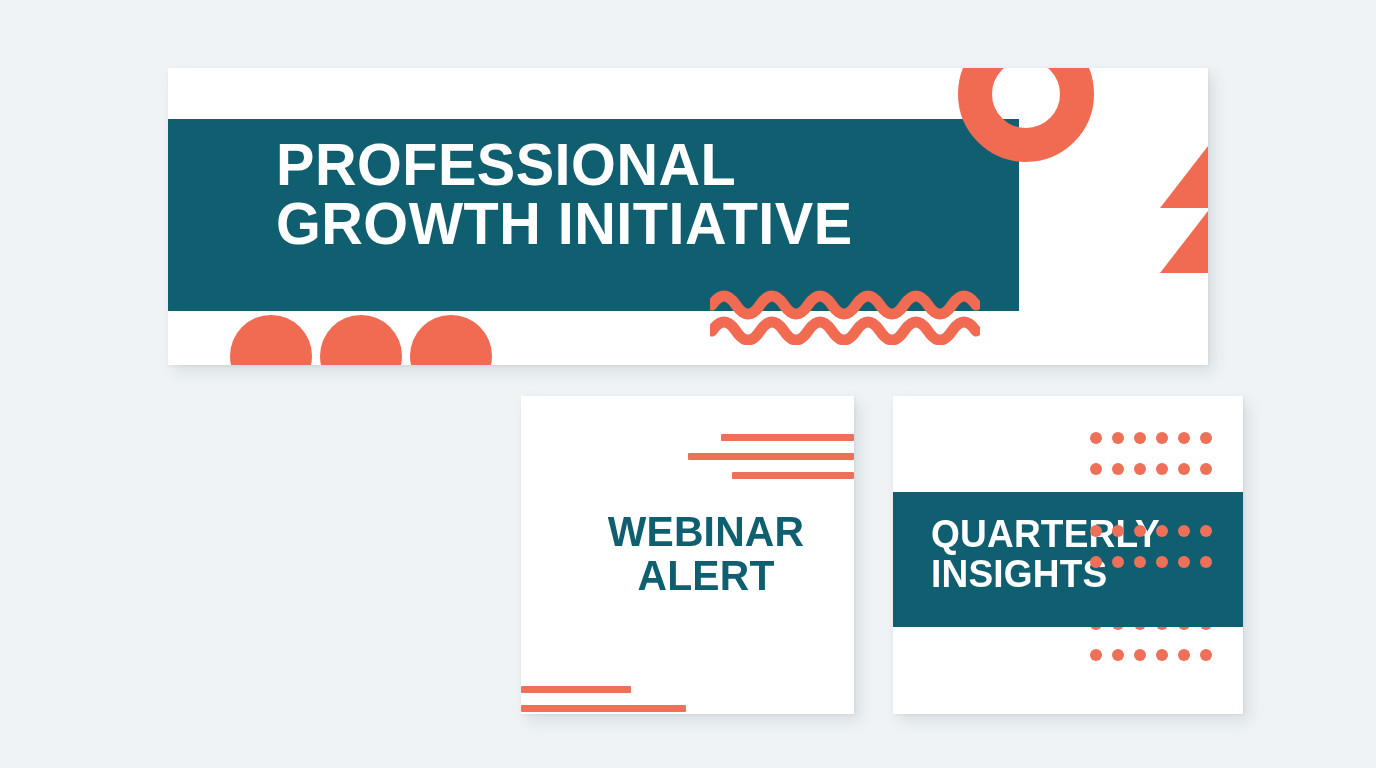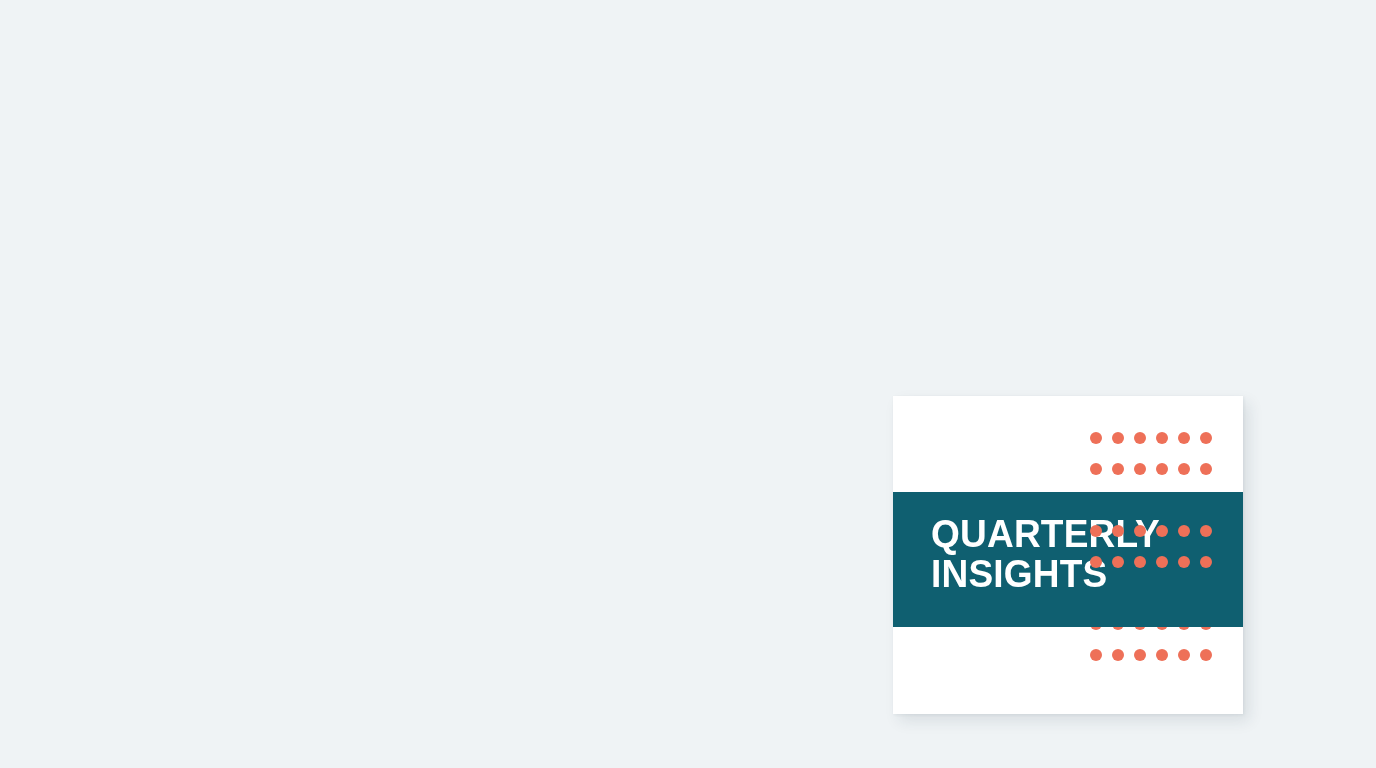--- a/index.html
+++ b/index.html
@@ -229,22 +229,60 @@
     height: 12px;
     border-radius: 50%;
     background: #ee7058;
   }
 </style>
 </head>
 <body style="background: rgb(239, 243, 245);">
 
 <div id="stage">
 
-
-
+  <div class="card" id="banner">
+
+    <div class="teal-band" id="banner-band" style="background: rgb(15, 95, 112);"></div>
+
+    <div id="banner-title" style="color: rgb(255, 255, 255);">PROFESSIONAL
+GROWTH INITIATIVE</div>
+
+    <div id="banner-ring" style="border-color: rgb(240, 107, 82);"></div>
+
+    <div class="tri" id="banner-tri-1" style="border-bottom-color: rgb(240, 107, 82);"></div>
+    <div class="tri" id="banner-tri-2" style="border-bottom-color: rgb(240, 107, 82);"></div>
+
+    <svg id="banner-waves" viewBox="0 0 270 62">
+      <path d="M2 22 Q 14 4, 26 22 T 50 22 T 74 22 T 98 22 T 122 22 T 146 22 T 170 22 T 194 22 T 218 22 T 242 22 T 266 22" fill="none" stroke="#f06b52" stroke-width="11" stroke-linecap="round"></path>
+      <path d="M2 48 Q 14 30, 26 48 T 50 48 T 74 48 T 98 48 T 122 48 T 146 48 T 170 48 T 194 48 T 218 48 T 242 48 T 266 48" fill="none" stroke="#f06b52" stroke-width="11" stroke-linecap="round"></path>
+    </svg>
+
+    <div class="banner-circle" id="banner-circle-1" style="background: rgb(240, 107, 82);"></div>
+    <div class="banner-circle" id="banner-circle-2" style="background: rgb(240, 107, 82);"></div>
+    <div class="banner-circle" id="banner-circle-3" style="background: rgb(240, 107, 82);"></div>
+  </div>
+
+
+  <div class="card" id="card-webinar">
+
+    <div class="bars-tr">
+      <div class="bar" style="right: 0px; top: 0px; width: 133px; background: rgb(238, 112, 88);"></div>
+      <div class="bar" style="right: 0px; top: 19px; width: 166px; background: rgb(238, 112, 88);"></div>
+      <div class="bar" style="right: 0px; top: 38px; width: 122px; background: rgb(238, 112, 88);"></div>
+    </div>
+
+    <div id="webinar-title" style="color: rgb(15, 95, 112);">WEBINAR
+ALERT</div>
+
+    <div class="bars-bl">
+      <div class="bar" style="left: 0px; top: 0px; width: 110px; background: rgb(238, 112, 88);"></div>
+      <div class="bar" style="left: 0px; top: 19px; width: 165px; background: rgb(238, 112, 88);"></div>
+
+    </div>
+  </div>
 
   <div class="card" id="card-quarterly">
     <div id="quarterly-dots">
         <div class="dot" style="background: rgb(238, 112, 88);"></div>
         <div class="dot" style="background: rgb(238, 112, 88);"></div>
         <div class="dot" style="background: rgb(238, 112, 88);"></div>
         <div class="dot" style="background: rgb(238, 112, 88);"></div>
         <div class="dot" style="background: rgb(238, 112, 88);"></div>
         <div class="dot" style="background: rgb(238, 112, 88);"></div>
         <div class="dot" style="background: rgb(238, 112, 88);"></div>

